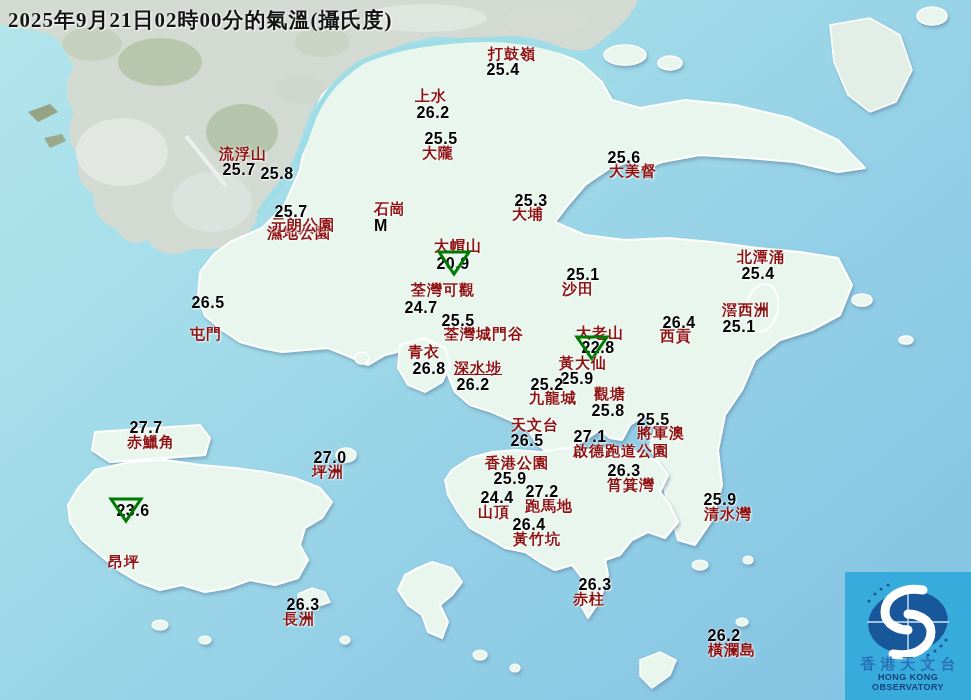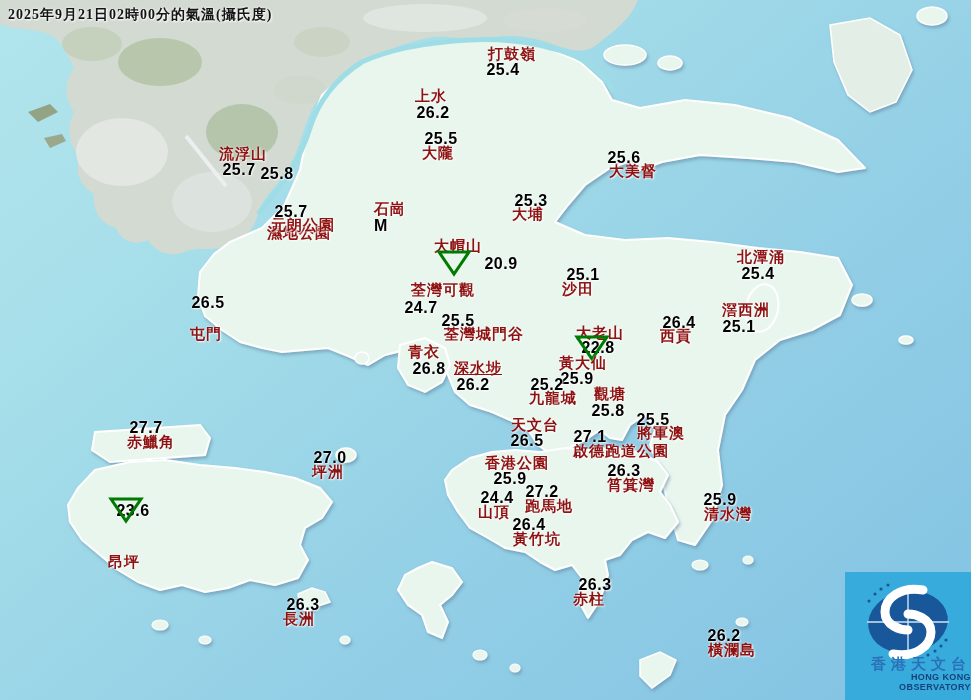--- a/index.html
+++ b/index.html
@@ -11,25 +11,25 @@
   .st-name{position:absolute;transform:translateX(-50%);white-space:nowrap;
     color:#8f1212;font-family:"Liberation Serif","DejaVu Serif",serif;
     font-size:15px;font-weight:600;letter-spacing:1px;line-height:15px;
     text-shadow:0 0 2px rgba(255,255,255,.85),1px 1px 2px rgba(255,255,255,.85);}
   .st-val{position:absolute;transform:translateX(-50%);white-space:nowrap;
     color:#000;font-family:"Liberation Sans","DejaVu Sans",sans-serif;
     font-size:16px;font-weight:600;line-height:16px;letter-spacing:.5px;
     text-shadow:0 0 2px rgba(255,255,255,.85),1px 1px 2px rgba(255,255,255,.85);}
   .tri{position:absolute;pointer-events:none;}
   #page-title{position:absolute;left:8px;top:6px;color:#141414;
-    font-family:"Liberation Serif","DejaVu Serif",serif;font-size:14px;
+    font-family:"Liberation Serif","DejaVu Serif",serif;font-size:21px;
     font-weight:600;letter-spacing:1px;white-space:nowrap;
     text-shadow:0 0 3px rgba(255,255,255,.9),1px 1px 2px rgba(255,255,255,.9);}
   #logo{position:absolute;right:0;bottom:0;width:126px;height:128px;
-    background:#38abdd;text-align:right;}
+    background:#38abdd;text-align:center;}
   #logo .zh{position:absolute;left:0;right:0;bottom:26px;color:#2a72b8;
     font-size:15px;font-weight:bold;letter-spacing:5px;text-indent:5px;
     font-family:"Liberation Serif",serif;}
   #logo .en{position:absolute;left:0;right:0;bottom:8px;color:#14427c;
     font-size:9px;font-weight:bold;letter-spacing:.4px;
     font-family:"Liberation Sans",sans-serif;}
 </style>
 </head>
 <body>
 
@@ -145,21 +145,21 @@
       <span class="st-val" style="left: 277px; top: 166px;">25.8</span>
       <span class="st-name" style="left: 303px; top: 218px;">元朗公園</span>
       <span class="st-val" style="left: 291px; top: 204px;">25.7</span>
       <span class="st-name" style="left: 390px; top: 202px;">石崗</span>
       <span class="st-val" style="left: 381px; top: 218px;">M</span>
       <span class="st-name" style="left: 633px; top: 164px; text-align: center;">大美督</span>
       <span class="st-val" style="left: 624px; top: 150px;">25.6</span>
       <span class="st-name" style="left: 528px; top: 207px;">大埔</span>
       <span class="st-val" style="left: 531px; top: 193px;">25.3</span>
       <span class="st-name" style="left: 458px; top: 239px;">大帽山</span>
-      <span class="st-val" style="left: 453px; top: 256px; margin-left: 48px;">20.9</span>
+      <span class="st-val" style="left: 453px; top: 256px;">20.9</span>
       <svg width="36" height="28" class="tri" style="left: 436px; top: 249px;">
         <polygon points="3,3 33,3 18,25" fill="none" stroke="#007a00" stroke-width="3"></polygon>
       </svg>
       <span class="st-name" style="left: 443px; top: 283px;">荃灣可觀</span>
       <span class="st-val" style="left: 421px; top: 300px;">24.7</span>
       <span class="st-name" style="left: 578px; top: 282px;">沙田</span>
       <span class="st-val" style="left: 583px; top: 267px;">25.1</span>
       <span class="st-name" style="left: 484px; top: 327px;">荃灣城門谷</span>
       <span class="st-val" style="left: 458px; top: 313px;">25.5</span>
       <span class="st-name" style="left: 206px; top: 327px;">屯門</span>

